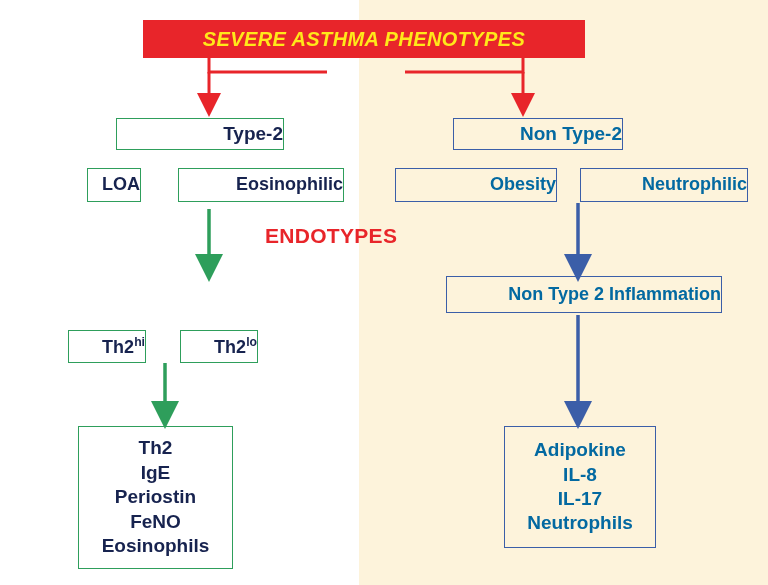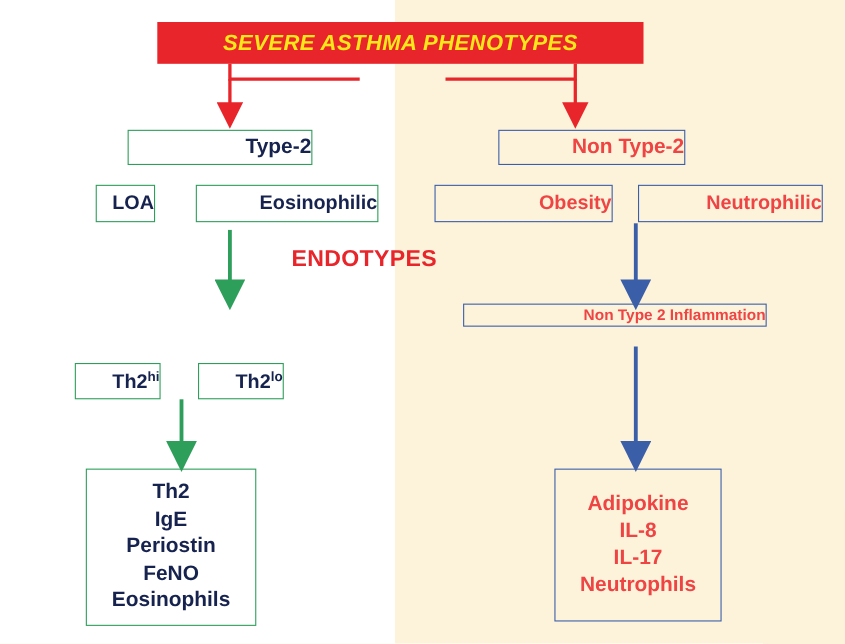--- a/index.html
+++ b/index.html
@@ -58,21 +58,21 @@
     text-align: center;
     line-height: 1.18;
   }
   .box.green {
     border: 1.6px solid #2e9e5b;
     color: #17234f;
     font-weight: bold;
   }
   .box.blue {
     border: 1.6px solid #3b5ea8;
-    color: #ef4444;
+    color: #0369a1;
     font-weight: bold;
   }
   .box .txt { display: block; }
   .sup {
     font-size: 0.68em;
     vertical-align: super;
     font-weight: bold;
   }
   
   .caption {
@@ -159,40 +159,40 @@
 
   <div class="box blue" style="left:395px; top:168px; width:162px; height:34px; font-size:18px;">
     <span class="txt">Obesity</span>
   </div>
   <div class="box blue" style="left:580px; top:168px; width:168px; height:34px; font-size:18px;">
     <span class="txt">Neutrophilic</span>
   </div>
 
   <div class="caption" style="left:265px; top:224px;">ENDOTYPES</div>
 
-  <div class="box blue" style="left:421px; top:276px; width:276px; height:21px; font-size:14px;">
+  <div class="box blue" style="left:446px; top:276px; width:276px; height:37px; font-size:18px;">
     <span class="txt">Non Type 2 Inflammation</span>
   </div>
 
   <div class="box green" style="left:68px; top:330px; width:78px; height:33px; font-size:18px;">
     <span class="txt"><span>Th2</span><span class="sup">hi</span></span>
   </div>
   <div class="box green" style="left:180px; top:330px; width:78px; height:33px; font-size:18px;">
     <span class="txt"><span>Th2</span><span class="sup">lo</span></span>
   </div>
 
 
   <div class="box green stack" style="left:78px; top:426px; width:155px; height:143px; font-size:19px;">
     <span class="txt">Th2</span>
     <span class="txt">IgE</span>
     <span class="txt">Periostin</span>
     <span class="txt">FeNO</span>
     <span class="txt">Eosinophils</span>
   </div>
 
-  <div class="box blue stack" style="left:504px; top:426px; width:152px; height:139px; font-size:19px;">
+  <div class="box blue stack" style="left:504px; top:426px; width:152px; height:122px; font-size:19px;">
     <span class="txt">Adipokine</span>
     <span class="txt">IL-8</span>
     <span class="txt">IL-17</span>
     <span class="txt">Neutrophils</span>
   </div>
 
 </div>
 
 </body></html>

